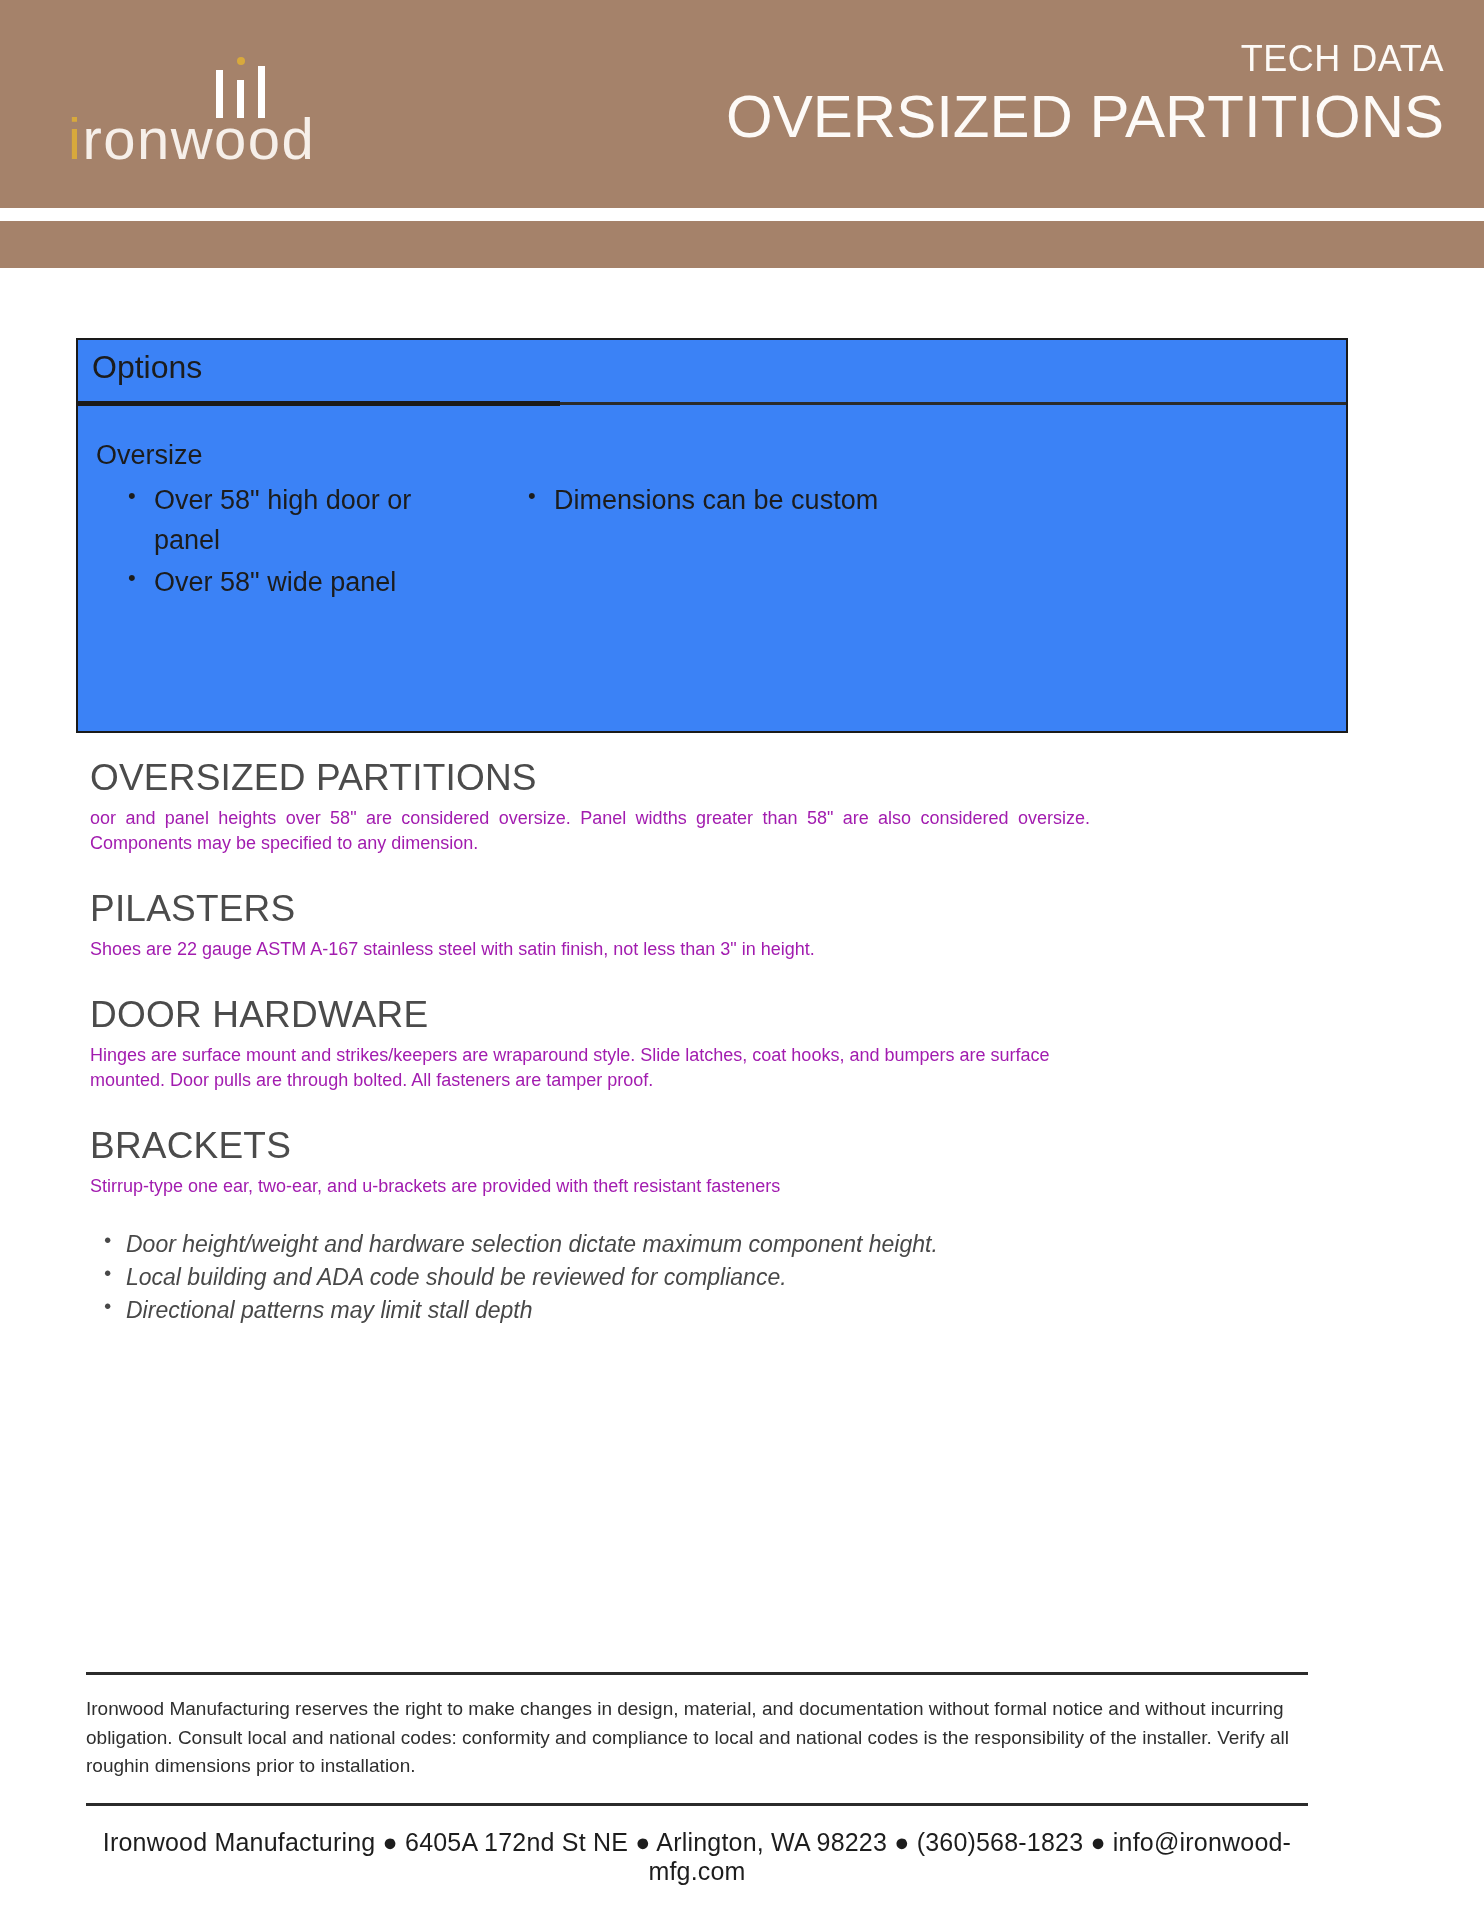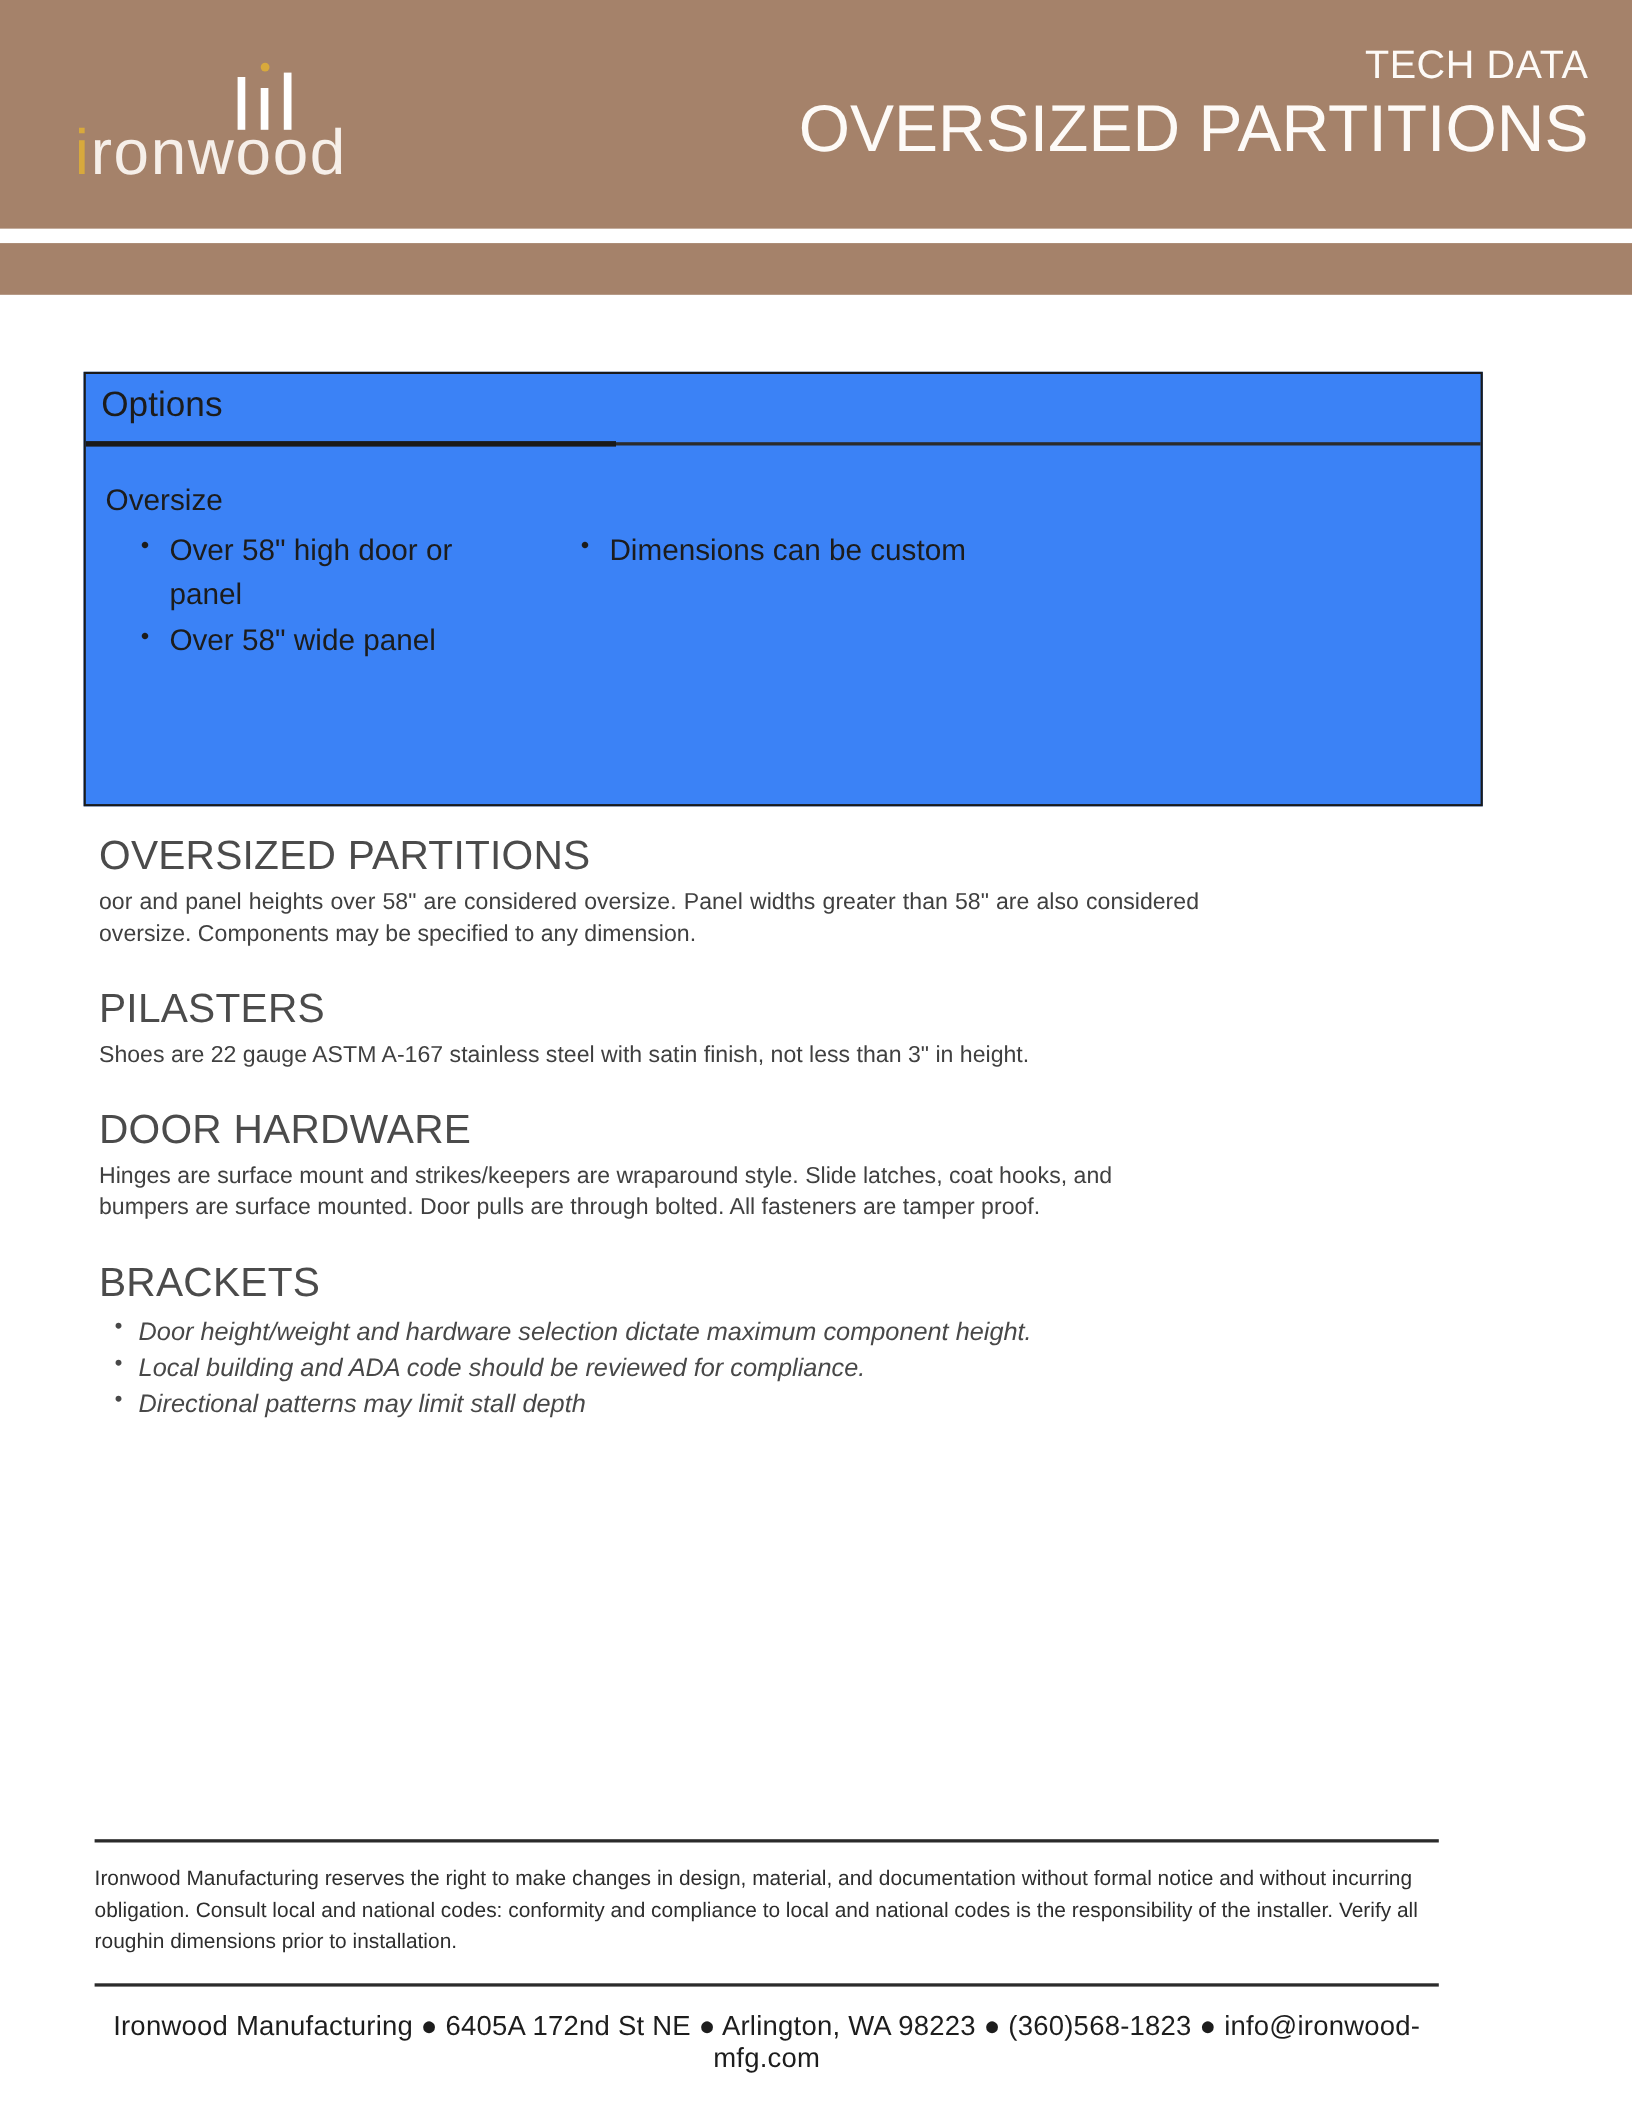--- a/index.html
+++ b/index.html
@@ -211,23 +211,23 @@
   .sect { margin-bottom: 0px; }
   h2.sect-title {
     font-size: 37px;
     font-weight: 400;
     color: #4b4b4b;
     margin: 0 0 6px 0;
     letter-spacing: 0.2px;
     line-height: 1.22;
   }
   .sect-body {
-    font-size: 21px;
+    font-size: 18px;
     line-height: 1.38;
-    color: #404040;
+    color: #a21caf;
     margin: 0 0 30px 0;
     width: 1000px;
     text-align: justify;
   }
   .sect-body.nojust { text-align: left; }
 
   ul.cons-list {
     margin: 4px 0 0 0;
     padding: 0 0 0 36px;
     list-style: none;
@@ -341,20 +341,21 @@
     <p class="sect-body nojust">Shoes are 22 gauge ASTM A-167 stainless steel with satin finish, not less than 3" in height.</p>
   </div>
 
   <div class="sect">
     <h2 class="sect-title">DOOR HARDWARE</h2>
     <p class="sect-body nojust">Hinges are surface mount and strikes/keepers are wraparound style. Slide latches, coat hooks, and bumpers are surface mounted. Door pulls are through bolted. All fasteners are tamper proof.</p>
   </div>
 
   <div class="sect">
     <h2 class="sect-title">BRACKETS</h2>
+    <p class="sect-body nojust">Stirrup-type one ear, two-ear, and u-brackets are provided with theft resistant fasteners</p>
   </div>
 
   <div class="sect">
     <ul class="cons-list">
       <li>Door height/weight and hardware selection dictate maximum component height.</li>
       <li>Local building and ADA code should be reviewed for compliance.</li>
       <li>Directional patterns may limit stall depth</li>
     </ul>
   </div>
 

